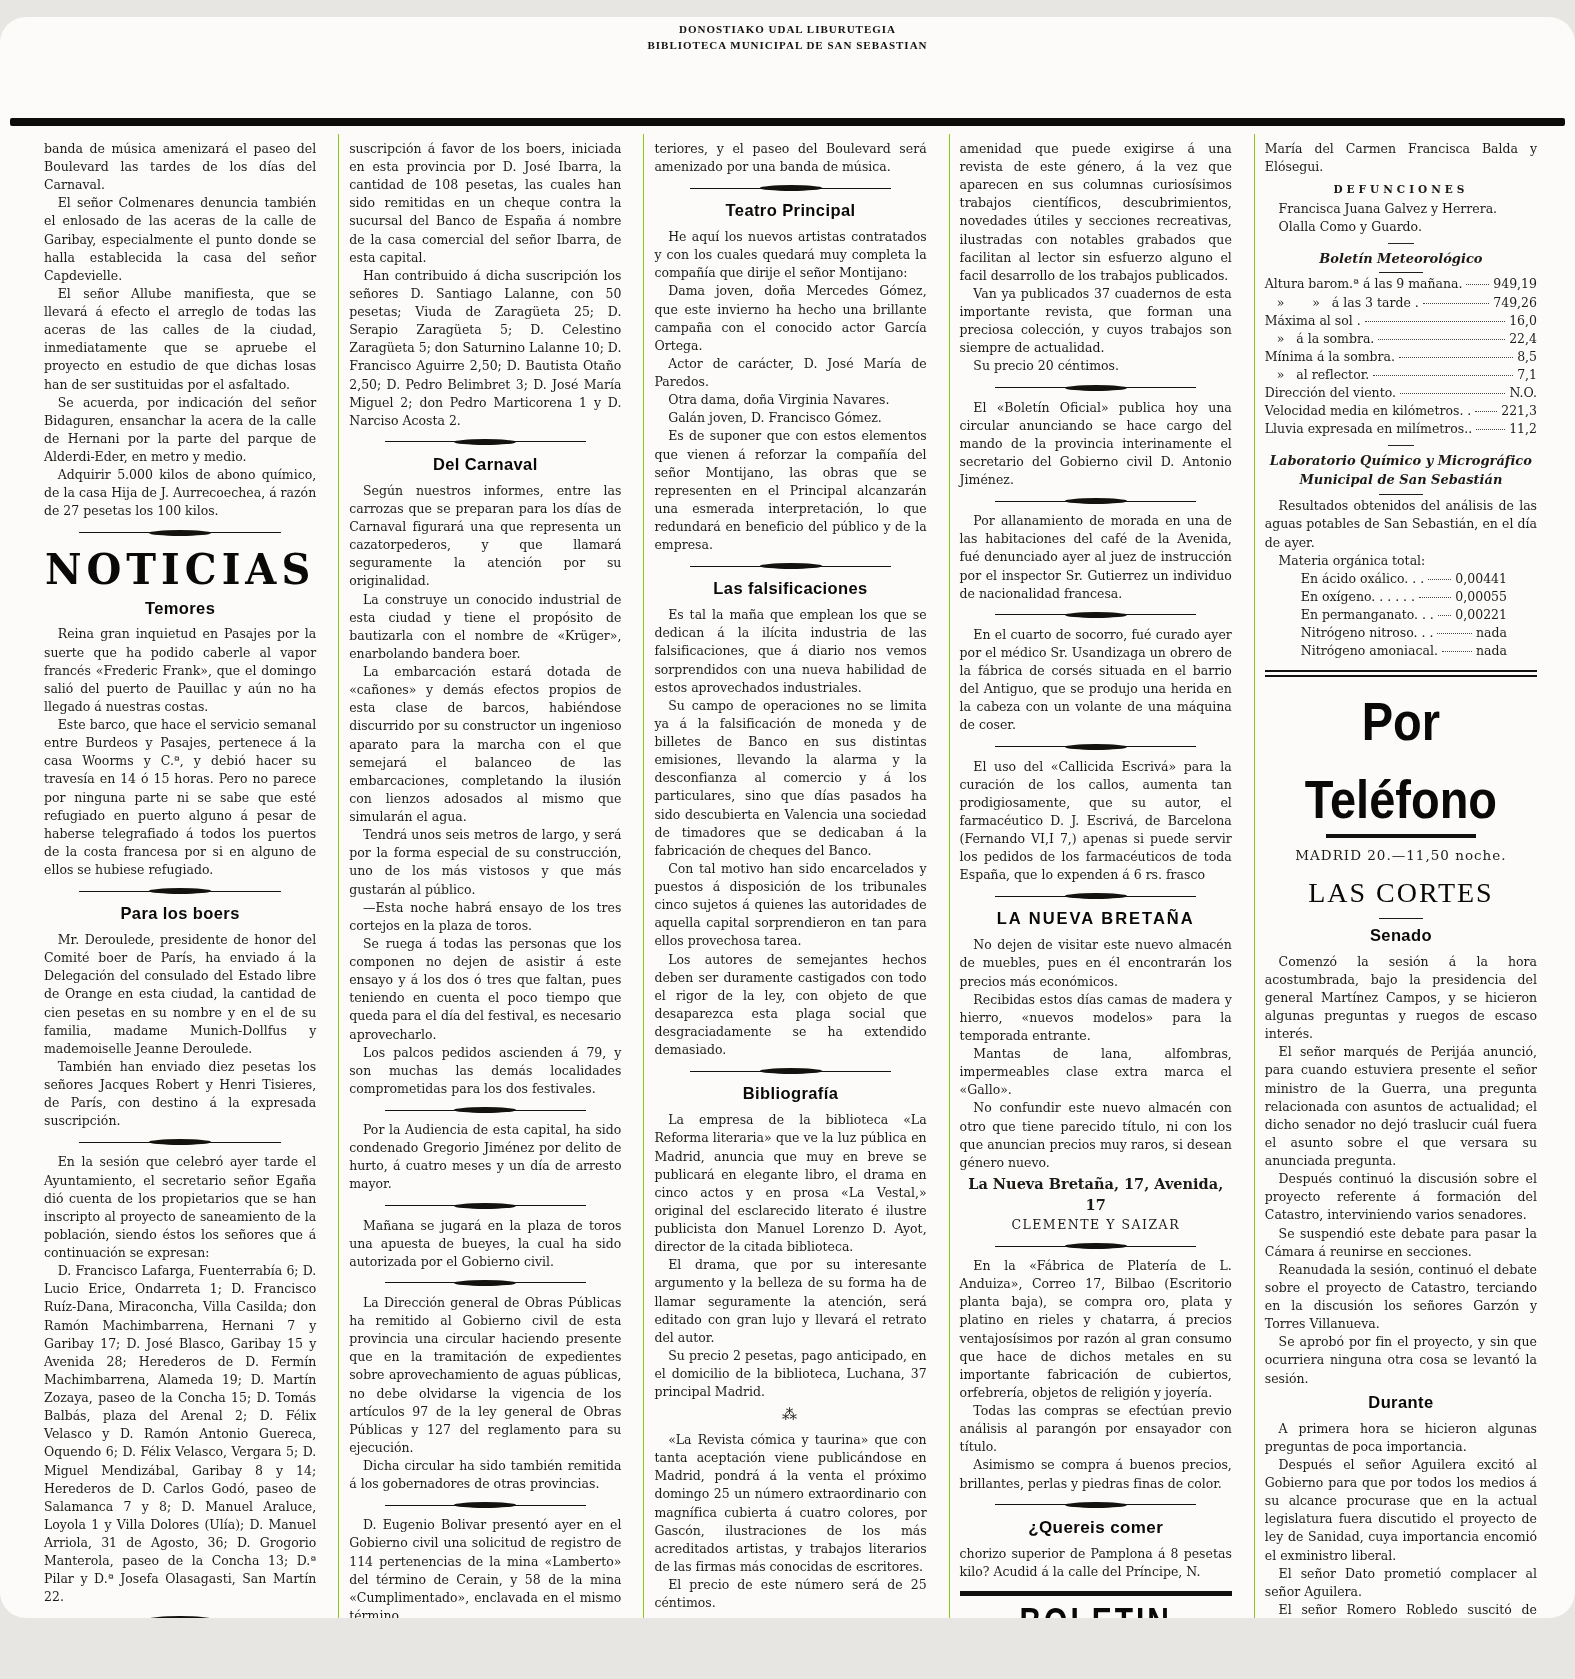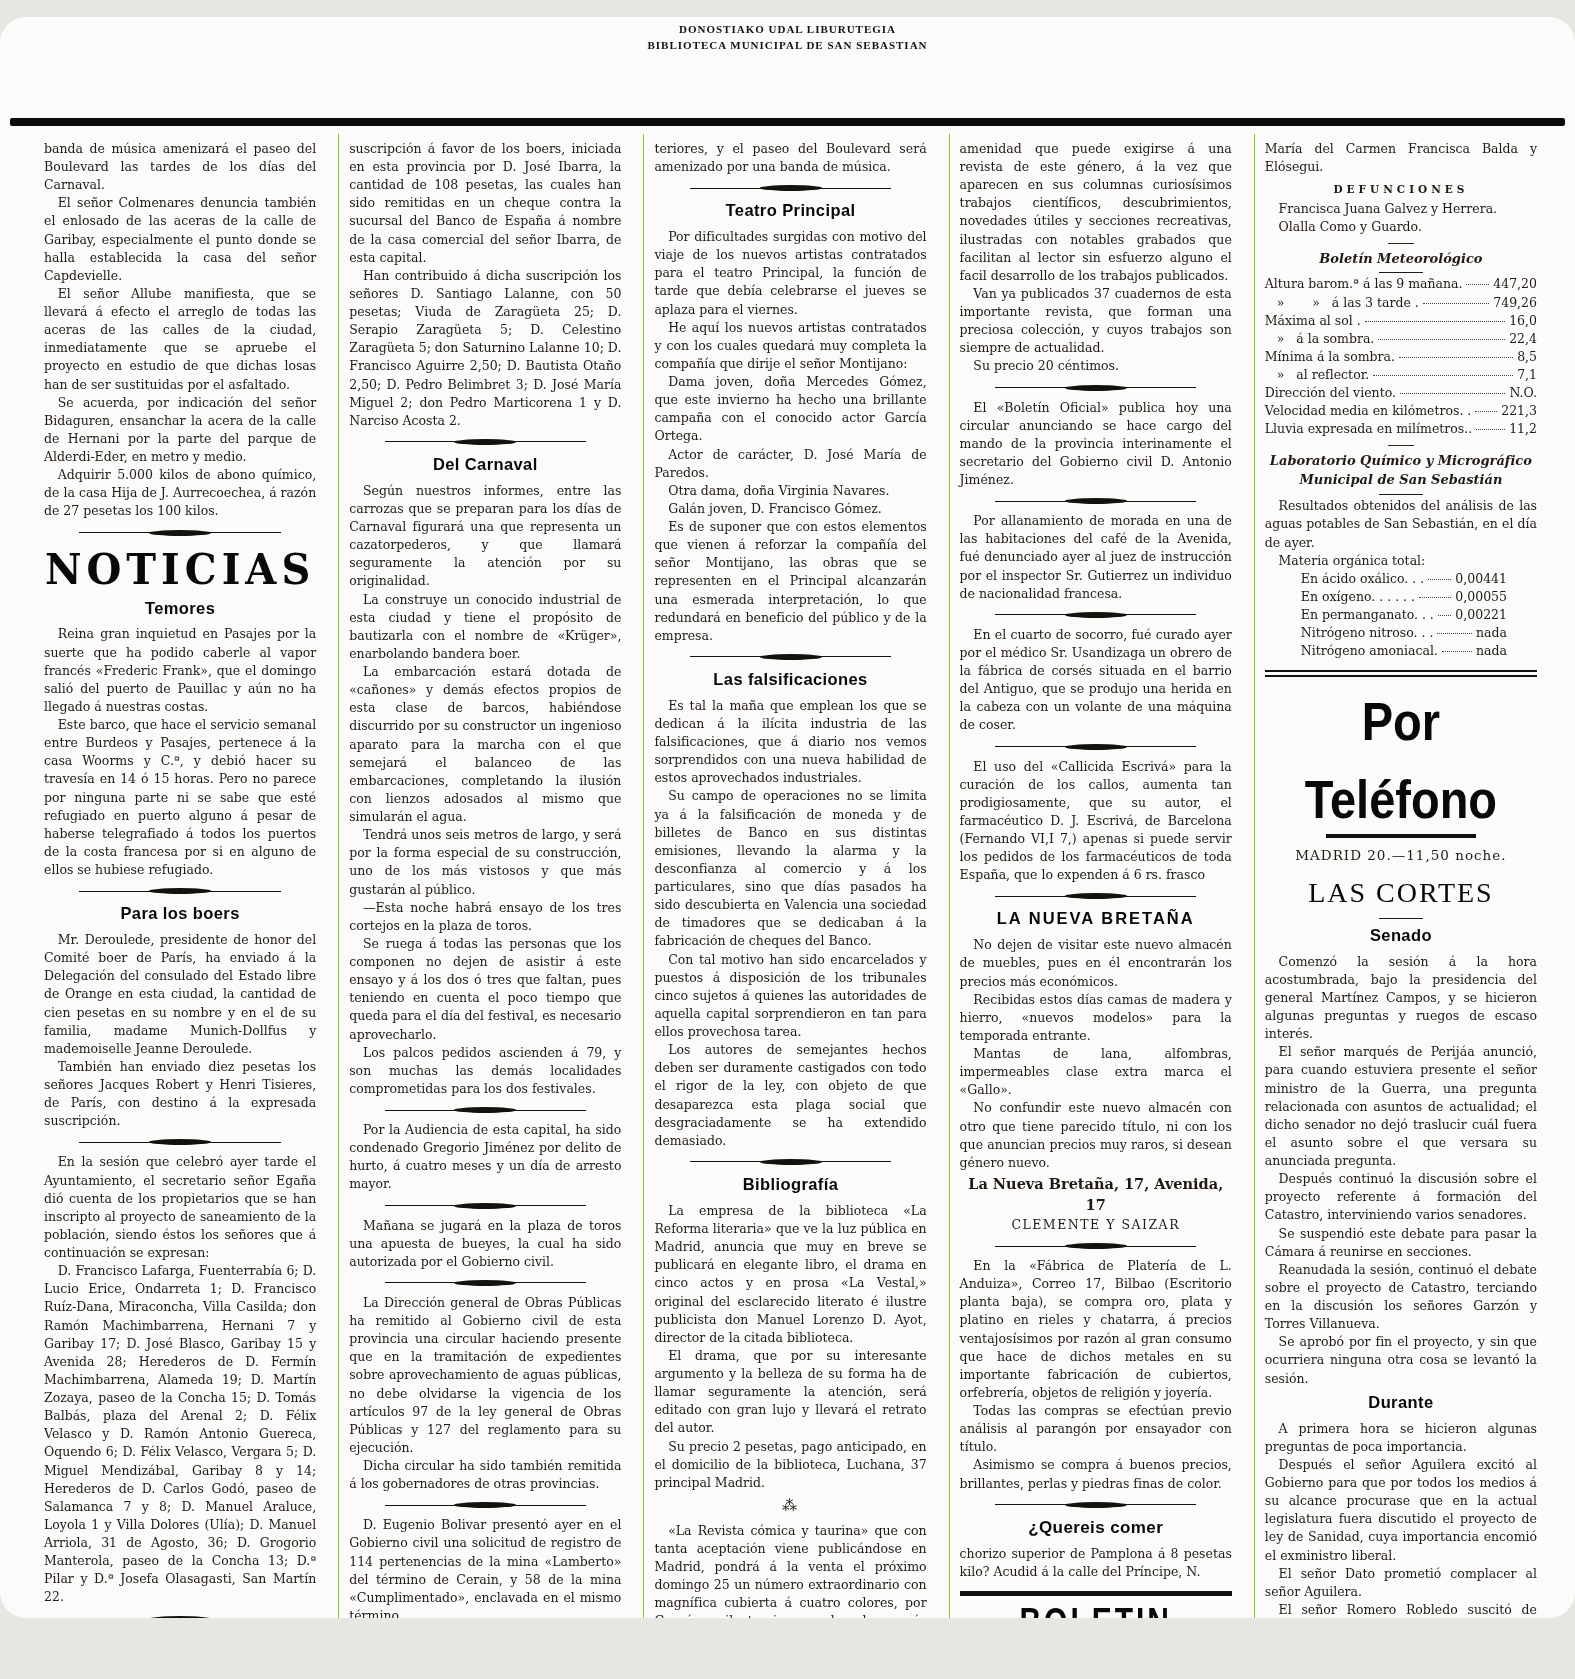--- a/index.html
+++ b/index.html
@@ -109,21 +109,20 @@
         <p class="para">Y D. Manuel Elorriaga, otra de 25 de la mina «Kruger», en Urnieta.</p>
         <div class="orn"></div>
         <p class="para">En el Gobierno civil se expidió ayer una licencia de caza á favor de D. Carlos Petit, vecino de Irún.</p>
         <div class="orn"></div>
         <p class="para">Durante los tres días de Carnaval se correrán en la plaza de la Constitución, los bueyes en la misma forma que en años an-</p>
       </section>
       <section class="col">
         <p class="para noindent">teriores, y el paseo del Boulevard será amenizado por una banda de música.</p>
         <div class="orn"></div>
         <div class="h2 ">Teatro Principal</div>
-        <p class="para">Por dificultades surgidas con motivo del viaje de los nuevos artistas contratados para el teatro Principal, la función de tarde que debía celebrarse el jueves se aplaza para el viernes.</p>
         <p class="para">He aquí los nuevos artistas contratados y con los cuales quedará muy completa la compañía que dirije el señor Montijano:</p>
         <p class="para">Dama joven, doña Mercedes Gómez, que este invierno ha hecho una brillante campaña con el conocido actor García Ortega.</p>
         <p class="para">Actor de carácter, D. José María de Paredos.</p>
         <p class="para">Otra dama, doña Virginia Navares.</p>
         <p class="para">Galán joven, D. Francisco Gómez.</p>
         <p class="para">Es de suponer que con estos elementos que vienen á reforzar la compañía del señor Montijano, las obras que se representen en el Principal alcanzarán una esmerada interpretación, lo que redundará en beneficio del público y de la empresa.</p>
         <div class="orn"></div>
         <div class="h2 ">Las falsificaciones</div>
         <p class="para">Es tal la maña que emplean los que se dedican á la ilícita industria de las falsificaciones, que á diario nos vemos sorprendidos con una nueva habilidad de estos aprovechados industriales.</p>
         <p class="para">Su campo de operaciones no se limita ya á la falsificación de moneda y de billetes de Banco en sus distintas emisiones, llevando la alarma y la desconfianza al comercio y á los particulares, sino que días pasados ha sido descubierta en Valencia una sociedad de timadores que se dedicaban á la fabricación de cheques del Banco.</p>
@@ -175,21 +174,21 @@
       <section class="col">
         <p class="para noindent">María del Carmen Francisca Balda y Elósegui.</p>
         <div class="sc">DEFUNCIONES</div>
         <p class="para">Francisca Juana Galvez y Herrera.</p>
         <p class="para">Olalla Como y Guardo.</p>
         <div class="srule"></div>
         <div class="ital ruled">Boletín Meteorológico</div>
         <div class="drow">
           <span class="lbl">Altura barom.ª á las 9 mañana.</span>
           <span class="lead"></span>
-          <span class="val">447,20</span>
+          <span class="val">949,19</span>
         </div>
         <div class="drow">
           <span class="lbl">&nbsp;&nbsp;&nbsp;»&nbsp;&nbsp;&nbsp;&nbsp;&nbsp;&nbsp;&nbsp;»&nbsp;&nbsp; á las 3 tarde .</span>
           <span class="lead"></span>
           <span class="val">749,26</span>
         </div>
         <div class="drow">
           <span class="lbl">Máxima al sol .</span>
           <span class="lead"></span>
           <span class="val">16,0</span>

